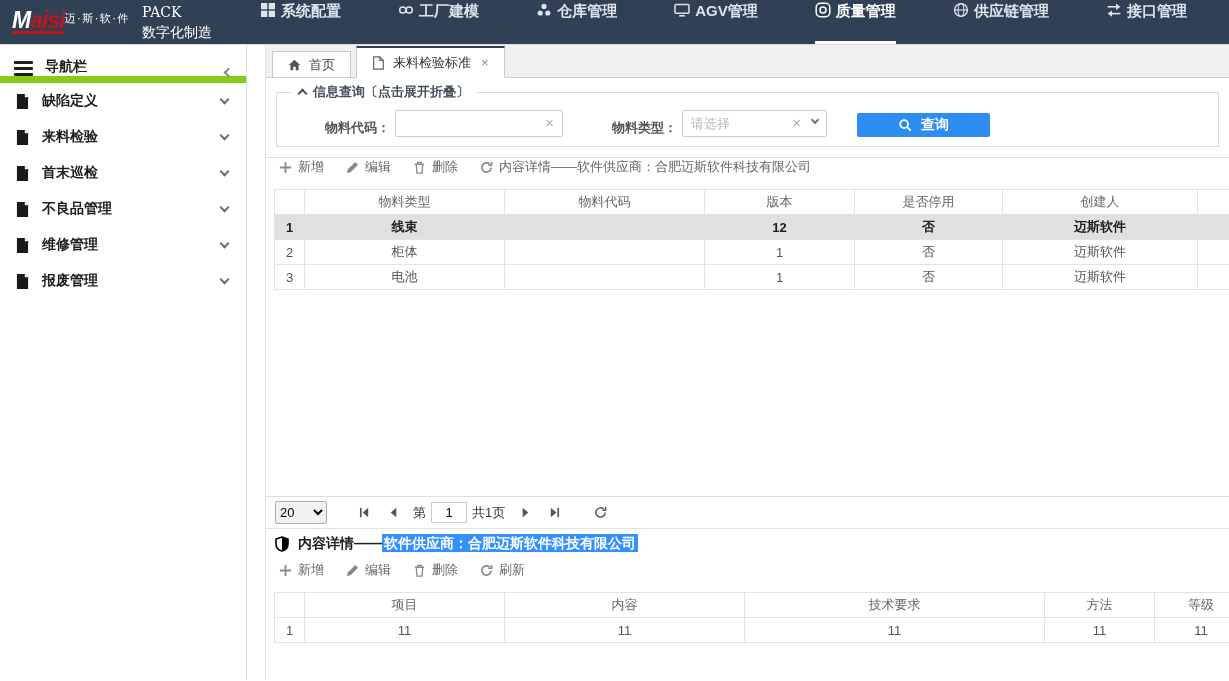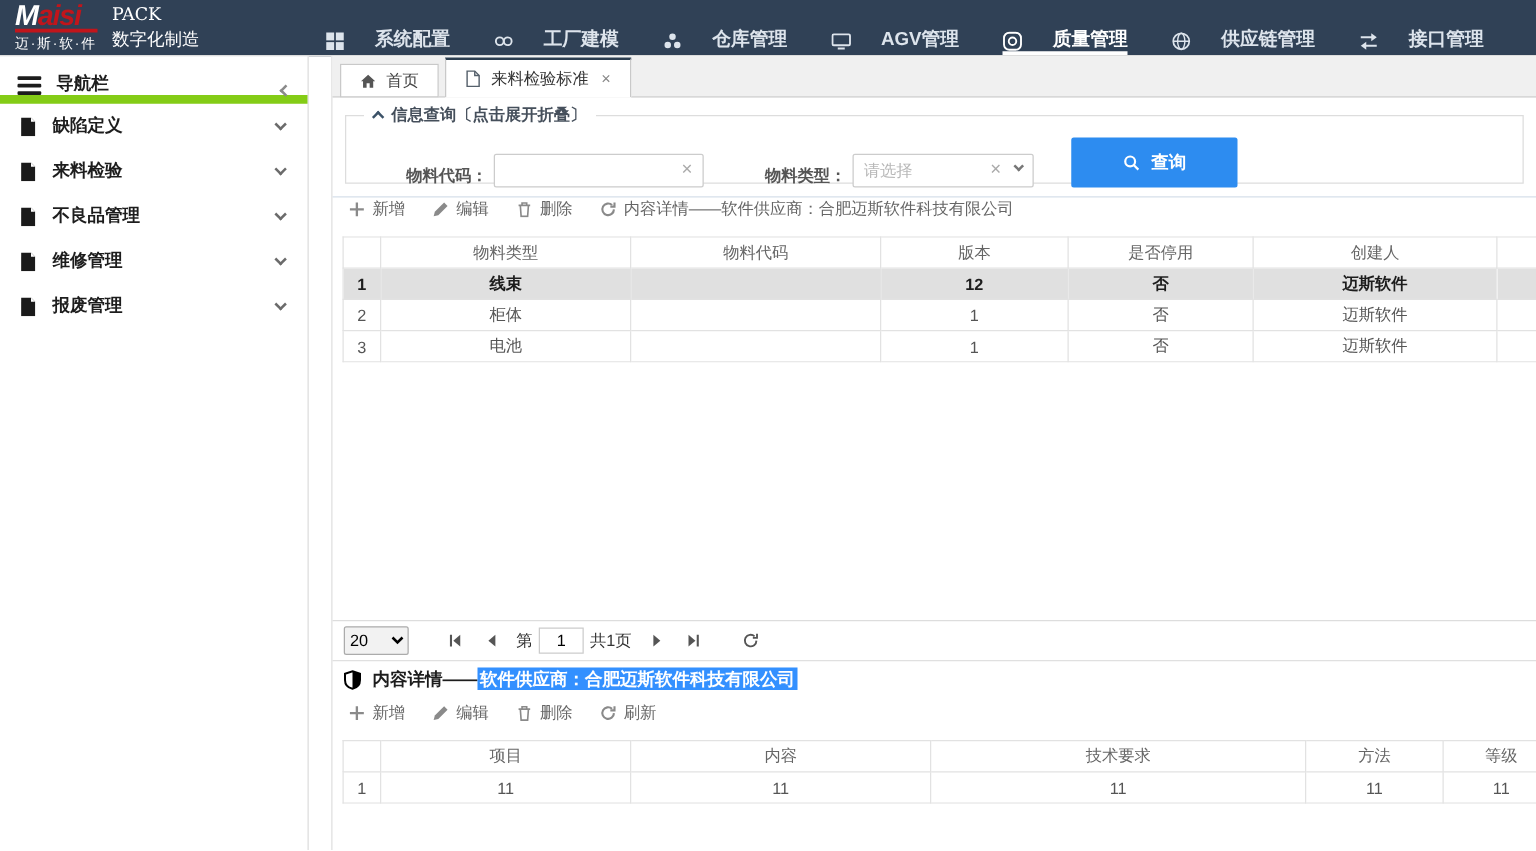--- a/index.html
+++ b/index.html
@@ -2,28 +2,28 @@
 <html><head>
 <meta charset="utf-8">
 <style>
   * { box-sizing: border-box; margin:0; padding:0; }
   html,body { width:1229px; height:681px; overflow:hidden; }
   body { font-family:"Liberation Sans", sans-serif; font-size:12px; color:#333; background:#fff; }
 
   
   .navbar { height:45px; background:#304156; display:flex; align-items:stretch; border-bottom:1px solid #dcdcdc; }
   .logo { width:252px; display:flex; align-items:center; padding-left:12px; gap:12px; }
-  .brand { display:flex; flex-direction:column; }
+  .brand { display:flex; flex-direction:row; }
   .brand-top { font-weight:bold; font-size:23px; line-height:21px; letter-spacing:-1px; border-bottom:3px solid #c1151b; font-style:italic; }
   .brand-top .m { color:#fff; }
   .brand-top .aisi { color:#c1151b; }
   .brand-sub { color:#fff; font-size:11px; letter-spacing:1.5px; margin-top:1px; }
   .product { color:#fff; font-family:"DejaVu Serif", serif; font-size:14px; line-height:1.45; }
   .nav-menu { flex:1; display:flex; justify-content:space-between; align-items:stretch; padding:0 42px 0 8px; }
-  .nav-item { display:flex; align-items:flex-end; gap:24px; color:#dde4ec; font-size:15px; font-weight:700; cursor:pointer; border-bottom:3px solid transparent; padding-top:2px; }
+  .nav-item { display:flex; align-items:flex-start; gap:5px; color:#dde4ec; font-size:15px; font-weight:700; cursor:pointer; border-bottom:3px solid transparent; padding-top:2px; }
   .nav-item.active { color:#fff; border-bottom-color:#ffffff; }
   .nav-item .icon svg { width:16px; height:16px; display:block; }
 
   
   .main { display:flex; height:635px; }
   .sidebar { width:247px; border-right:1px solid #ddd; background:#fff; }
   .side-header { height:38px; display:flex; align-items:flex-end; gap:12px; padding:0 14px; border-bottom:7px solid #84cc16; font-size:14px; font-weight:700; color:#1d1d1d; }
   .burger { width:19px; display:flex; flex-direction:column; gap:3px; cursor:pointer; }
   .burger i { height:3px; background:#1d1d1d; border-radius:1px; }
   .side-item { height:36px; display:flex; align-items:center; gap:13px; padding:0 18px 0 16px; font-size:14px; font-weight:700; color:#1d1d1d; cursor:pointer; }
@@ -52,21 +52,21 @@
   .input-wrap { position:relative; }
   .input-wrap input { height:27px; border:1px solid #ccc; border-radius:2px; padding:0 24px 0 8px; font-size:13px; color:#333; outline:none; font-family:inherit; }
   .input-wrap input::placeholder { color:#b8b8b8; }
   .w-code input { width:168px; }
   .w-type input { width:145px; padding-right:26px; }
   .clear-x { position:absolute; top:5px; color:#aaa; font-size:15px; cursor:pointer; line-height:1; }
   .w-code .clear-x { right:9px; }
   .w-type .clear-x { right:26px; }
   .sel-arrow { position:absolute; right:9px; top:10px; cursor:pointer; }
   .gap1 { width:49px; }
-  .search-btn { margin-left:30px; width:133px; height:40px; background:#2d8cf0; border:none; border-radius:2px; color:#fff; font-size:14px; font-weight:700; display:flex; align-items:center; justify-content:center; gap:9px; cursor:pointer; font-family:inherit; }
+  .search-btn { margin-left:30px; width:133px; height:24px; background:#2d8cf0; border:none; border-radius:2px; color:#fff; font-size:14px; font-weight:700; display:flex; align-items:center; justify-content:center; gap:9px; cursor:pointer; font-family:inherit; }
   .search-btn svg { width:14px; height:14px; }
 
   
   .toolbar { height:31px; display:flex; align-items:flex-start; gap:22px; padding-left:13px; flex:none; }
   .toolbar2 { height:34px; padding-top:3px; }
   .tbtn { display:flex; align-items:center; gap:6px; font-size:13px; color:#666; cursor:pointer; white-space:nowrap; }
   .tbtn svg { width:13px; height:13px; flex:none; }
 
   
   .grid-wrap { overflow:hidden; width:100%; flex:none; }
@@ -206,20 +206,30 @@
           <span class="chev chev-down"></span>
         </div>
         <div class="side-item">
           <span style="display:flex">
             <svg viewBox="0 0 14 16">
               <path d="M1 0h8.5L13 3.5V16H1z" fill="#1a1a1a"></path>
               <path d="M9.5 0v3.5H13z" fill="#fff"></path>
             </svg>
           </span>
           <span>来料检验</span>
+          <span class="chev chev-down"></span>
+        </div>
+        <div class="side-item">
+          <span style="display:flex">
+            <svg viewBox="0 0 14 16">
+              <path d="M1 0h8.5L13 3.5V16H1z" fill="#1a1a1a"></path>
+              <path d="M9.5 0v3.5H13z" fill="#fff"></path>
+            </svg>
+          </span>
+          <span>首末巡检</span>
           <span class="chev chev-down"></span>
         </div>
         <div class="side-item">
           <span style="display:flex">
             <svg viewBox="0 0 14 16">
               <path d="M1 0h8.5L13 3.5V16H1z" fill="#1a1a1a"></path>
               <path d="M9.5 0v3.5H13z" fill="#fff"></path>
             </svg>
           </span>
           <span>不良品管理</span>

